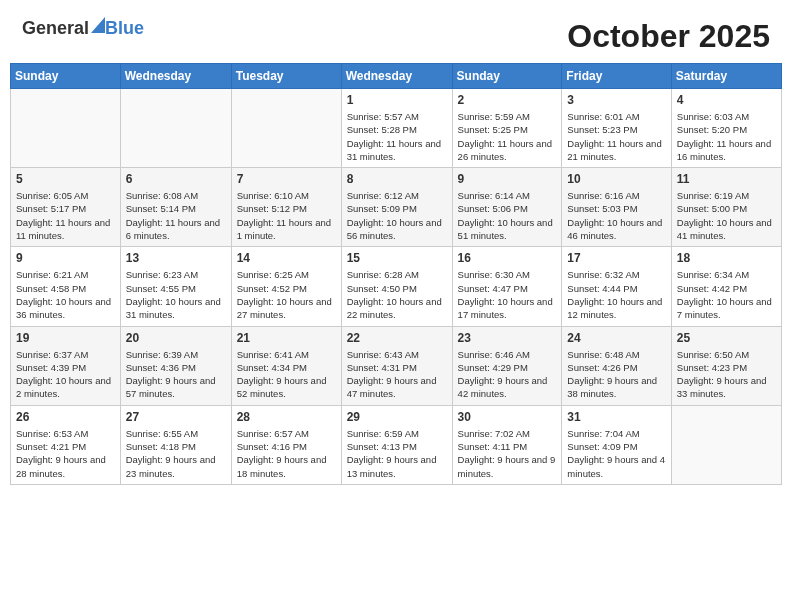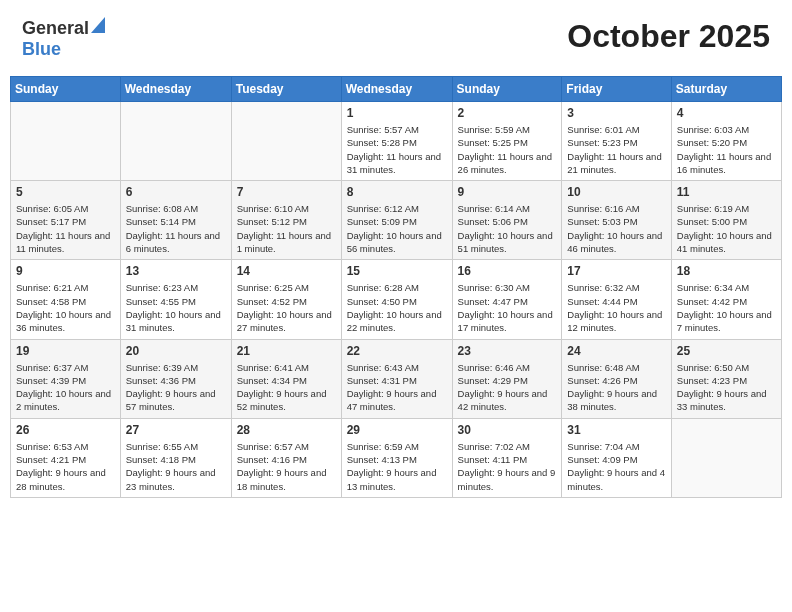--- a/index.html
+++ b/index.html
@@ -11,21 +11,21 @@
       padding: 10px;
     }
     .header {
       display: flex;
       justify-content: space-between;
       align-items: flex-start;
       padding: 8px 12px 4px 12px;
     }
     .logo {
       display: flex;
-      flex-direction: column;
+      flex-direction: row;
       align-items: flex-start;
     }
     .logo-row {
       display: flex;
       align-items: center;
     }
     .month-title {
       text-align: center;
     }
     .month-title h1 {
@@ -34,21 +34,21 @@
       color: #222;
     }
     .month-title h2 {
       font-size: 16px;
       font-weight: normal;
       color: #444;
     }
     .calendar {
       width: 100%;
       border-collapse: collapse;
-      margin-top: 12px;
+      margin-top: 4px;
     }
     .calendar th {
       background-color: #3a7dc9;
       color: #fff;
       font-size: 12px;
       font-weight: bold;
       padding: 5px 4px;
       text-align: left;
       border: 1px solid #2a6db9;
     }

